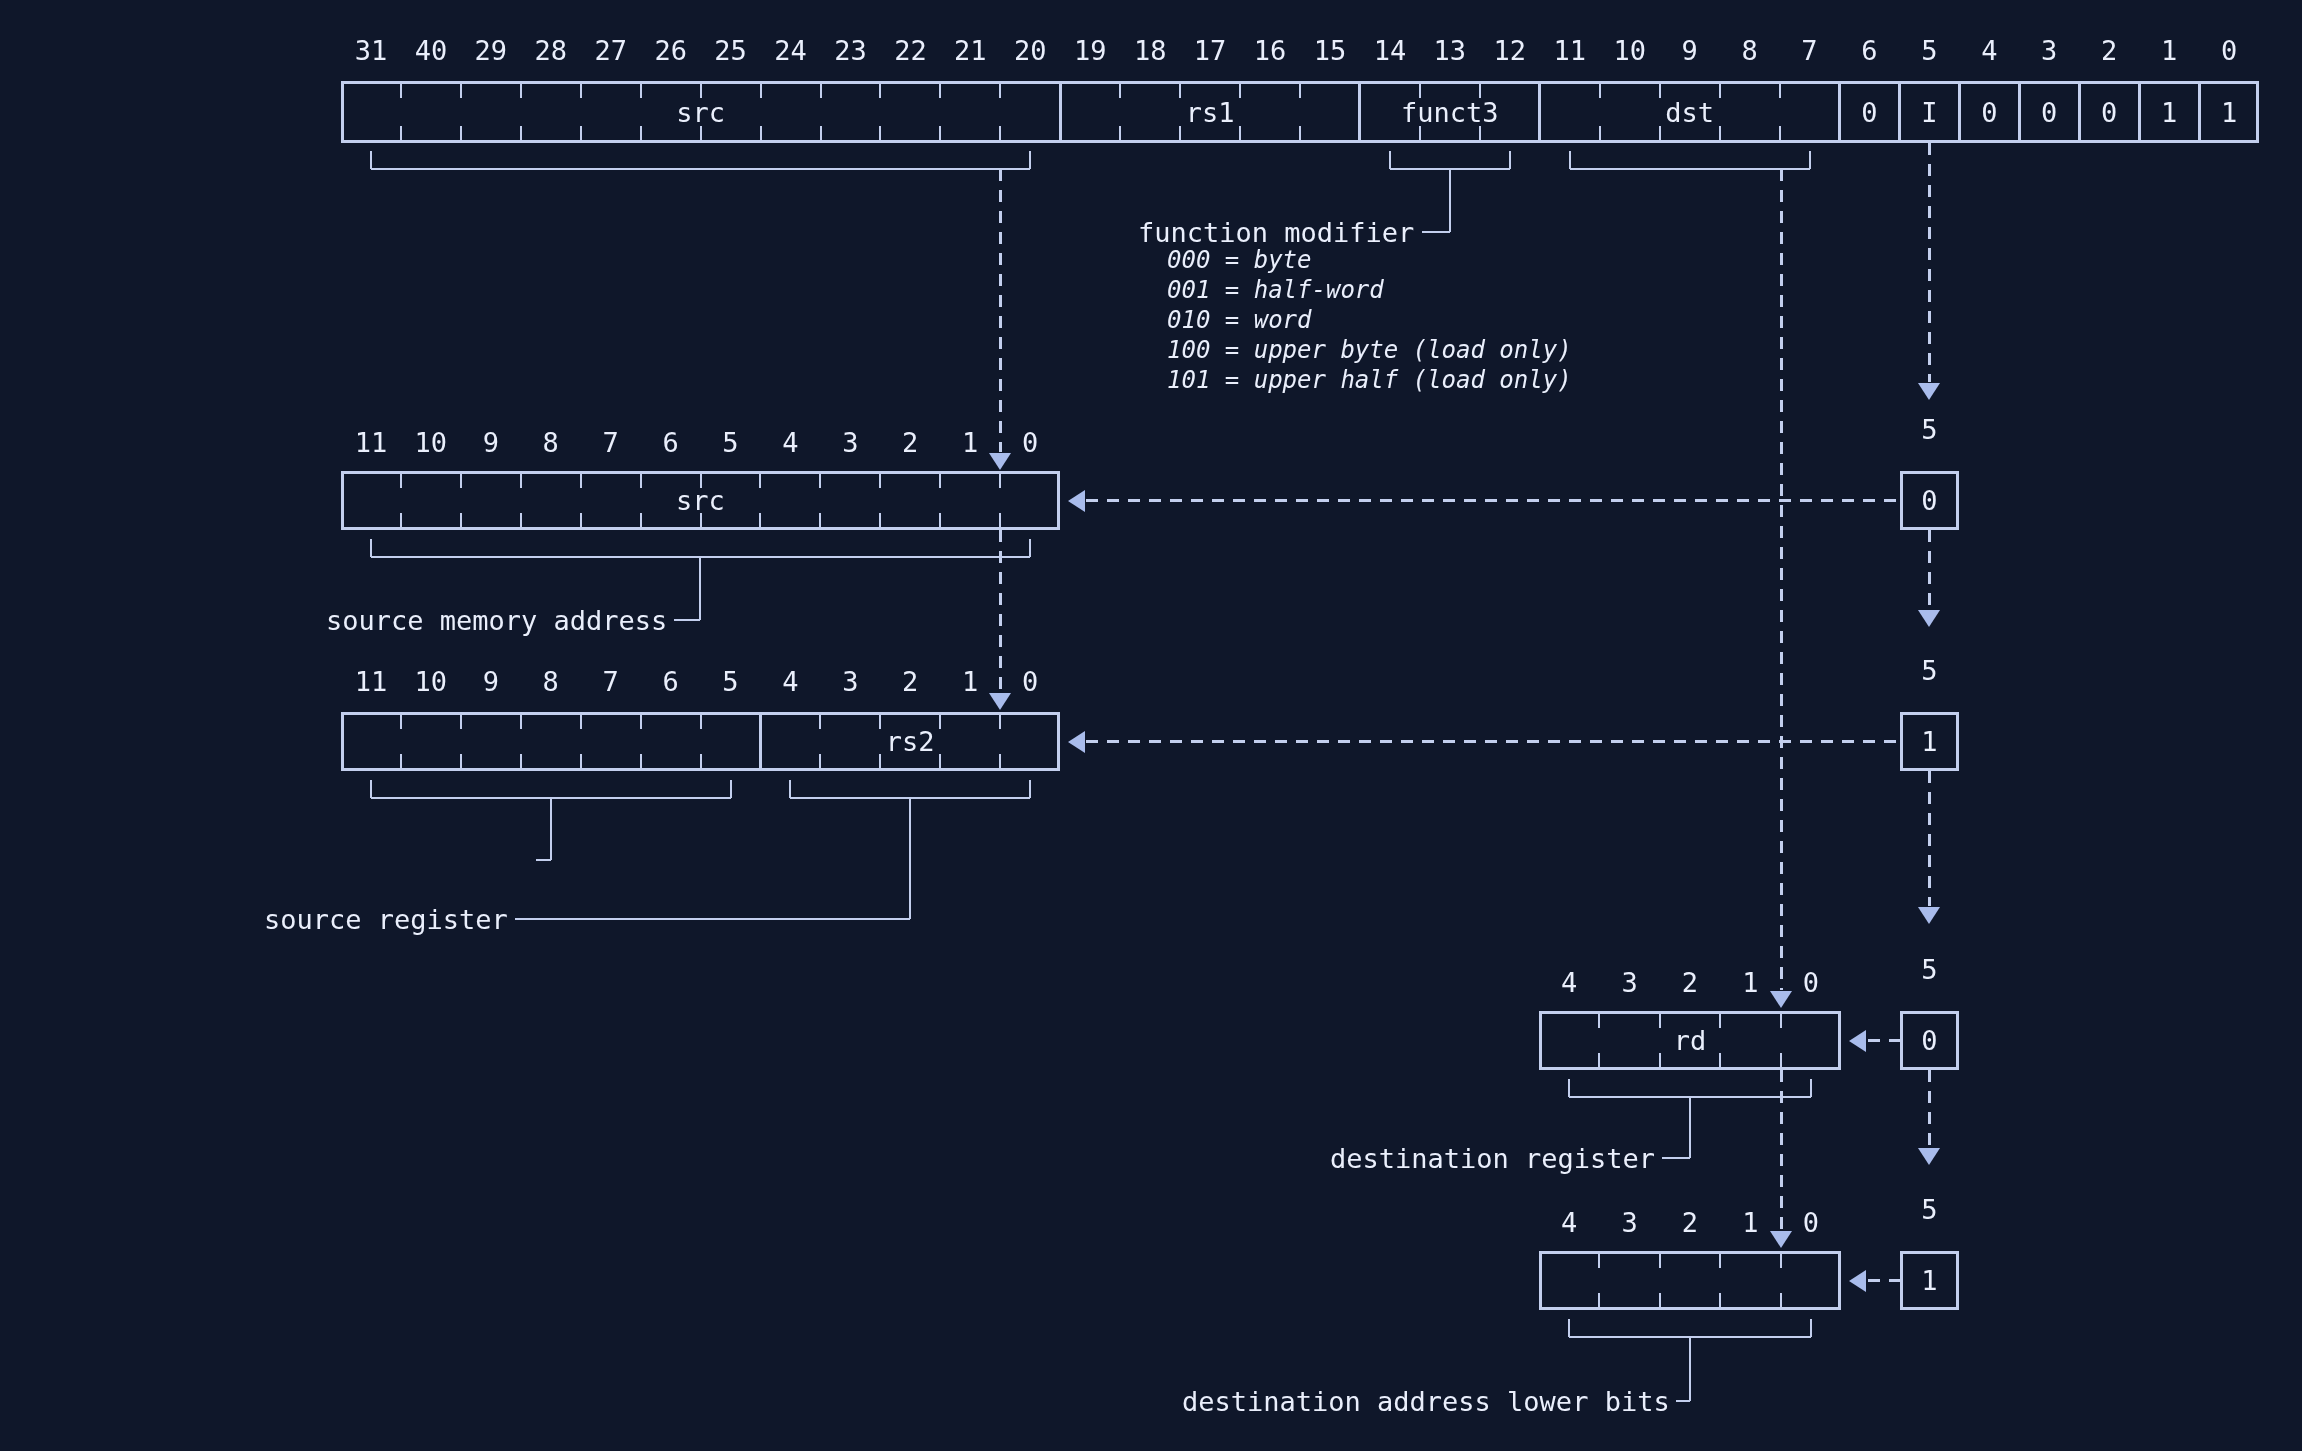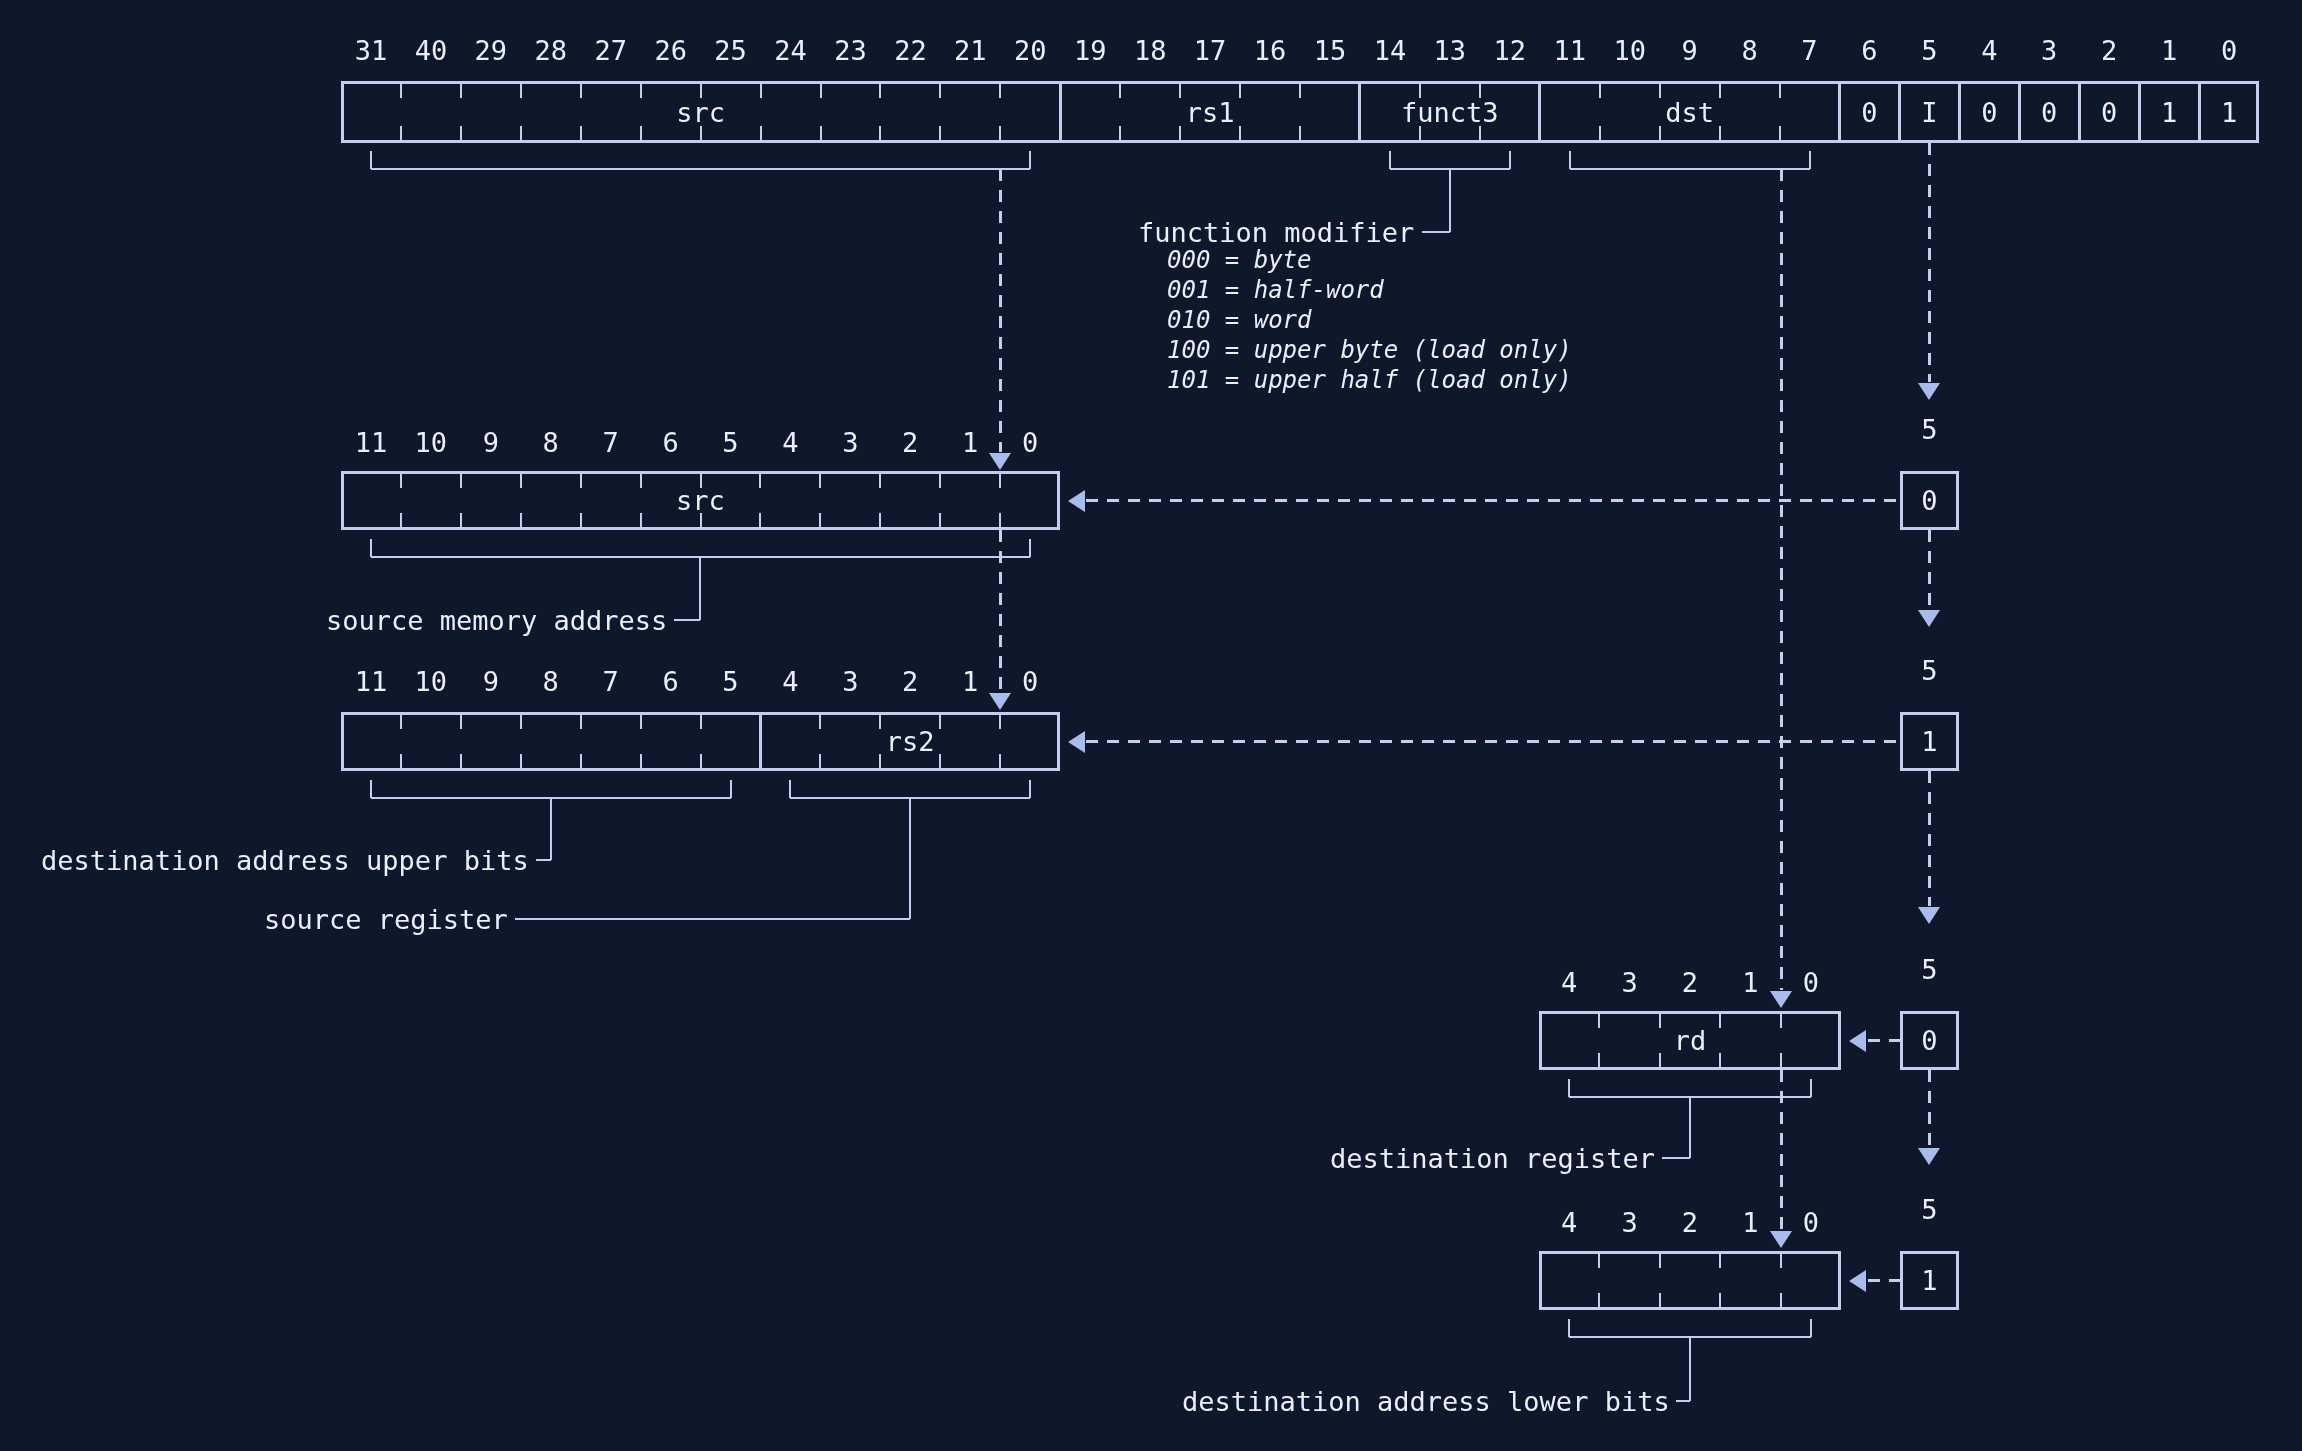--- a/index.html
+++ b/index.html
@@ -203,21 +203,20 @@
     <div style="position: absolute; left: 879.25px; top: 754px; width: 2px; height: 14px; background: rgb(195, 207, 238);"></div>
     <div style="position: absolute; left: 939.167px; top: 715px; width: 2px; height: 14px; background: rgb(195, 207, 238);"></div>
     <div style="position: absolute; left: 939.167px; top: 754px; width: 2px; height: 14px; background: rgb(195, 207, 238);"></div>
     <div style="position: absolute; left: 999.083px; top: 715px; width: 2px; height: 14px; background: rgb(195, 207, 238);"></div>
     <div style="position: absolute; left: 999.083px; top: 754px; width: 2px; height: 14px; background: rgb(195, 207, 238);"></div>
     <div style="position: absolute; left: 370px; top: 780px; width: 2px; height: 18px; background: rgb(195, 207, 238);"></div>
     <div style="position: absolute; left: 730px; top: 780px; width: 2px; height: 18px; background: rgb(195, 207, 238);"></div>
     <div style="position: absolute; left: 371px; top: 797px; width: 360px; height: 2px; background: rgb(195, 207, 238);"></div>
     <div style="position: absolute; left: 550px; top: 798px; width: 2px; height: 62px; background: rgb(195, 207, 238);"></div>
     <div style="position: absolute; left: 536px; top: 859px; width: 15px; height: 2px; background: rgb(195, 207, 238);"></div>
-    <div style="position: absolute; left: 41px; top: 844px; width: 500px; height: 32px; display: flex; align-items: center; justify-content: flex-start; color: rgb(234, 239, 252); font-family: &quot;DejaVu Sans Mono&quot;, monospace; font-size: 27px; line-height: 1; white-space: nowrap;">destination address upper bits</div>
     <div style="position: absolute; left: 789px; top: 780px; width: 2px; height: 18px; background: rgb(195, 207, 238);"></div>
     <div style="position: absolute; left: 1029px; top: 780px; width: 2px; height: 18px; background: rgb(195, 207, 238);"></div>
     <div style="position: absolute; left: 790px; top: 797px; width: 240px; height: 2px; background: rgb(195, 207, 238);"></div>
     <div style="position: absolute; left: 909px; top: 798px; width: 2px; height: 121px; background: rgb(195, 207, 238);"></div>
     <div style="position: absolute; left: 515px; top: 918px; width: 395px; height: 2px; background: rgb(195, 207, 238);"></div>
     <div style="position: absolute; left: 264px; top: 903px; width: 250px; height: 32px; display: flex; align-items: center; justify-content: flex-start; color: rgb(234, 239, 252); font-family: &quot;DejaVu Sans Mono&quot;, monospace; font-size: 27px; line-height: 1; white-space: nowrap;">source register</div>
     <div style="position: absolute; left: 1900px; top: 654px; width: 59px; height: 32px; display: flex; align-items: center; justify-content: center; color: rgb(234, 239, 252); font-family: &quot;DejaVu Sans Mono&quot;, monospace; font-size: 27px; line-height: 1; white-space: nowrap;">5</div>
     <div style="position: absolute; left: 1900px; top: 712px; width: 59px; height: 59px; display: flex; align-items: center; justify-content: center; color: rgb(234, 239, 252); font-family: &quot;DejaVu Sans Mono&quot;, monospace; font-size: 27px; line-height: 1; white-space: nowrap; border: 3px solid rgb(195, 207, 238); box-sizing: border-box;">1</div>
     <div style="position: absolute; left: 1086px; top: 740px; width: 814px; height: 3px; background: repeating-linear-gradient(to right, rgb(195, 207, 238) 0px, rgb(195, 207, 238) 12px, transparent 12px, transparent 21px);"></div>
     <div style="position: absolute; left: 1068px; top: 730.5px; width: 0px; height: 0px; border-top: 11px solid transparent; border-bottom: 11px solid transparent; border-right: 17px solid rgb(169, 188, 236);"></div>

